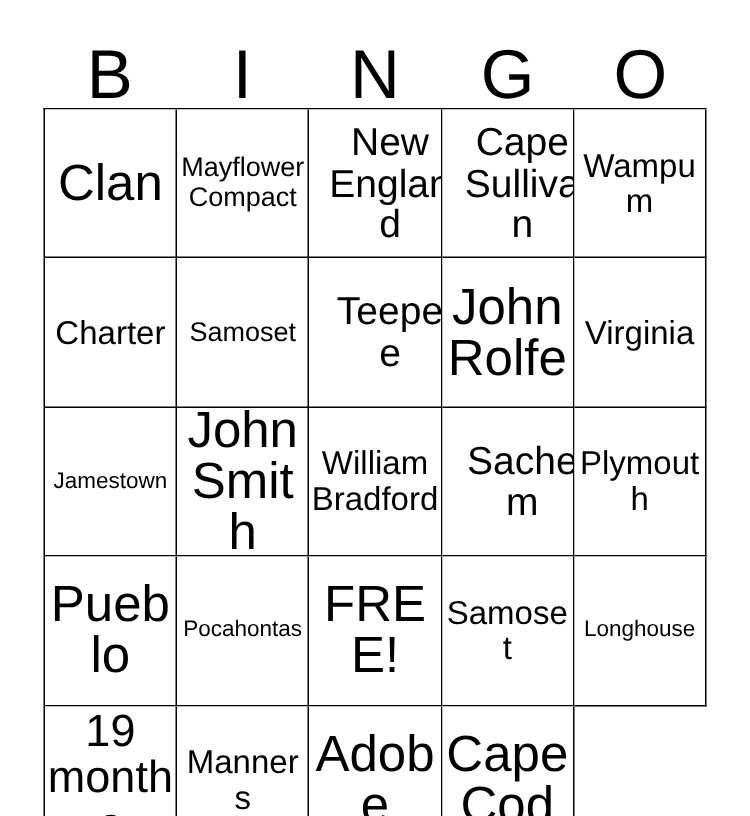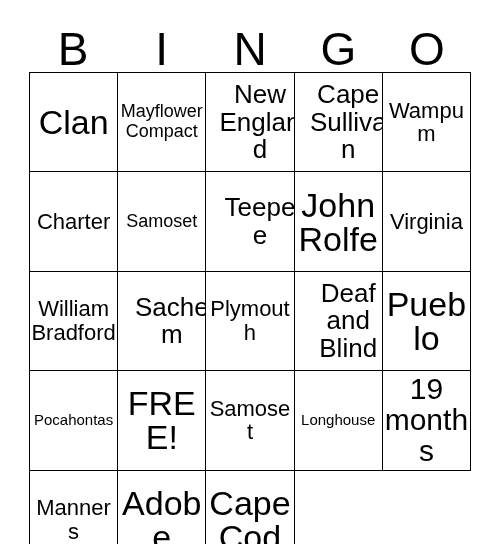--- a/index.html
+++ b/index.html
@@ -126,33 +126,36 @@
     <div class="cell fs-lg">
         <span class="cell-text">Teepee</span>
       </div>
     <div class="cell fs-xxl">
         <span class="cell-text">John Rolfe</span>
       </div>
     <div class="cell fs-md">
         <span class="cell-text">Virginia</span>
       </div>
 
+    <div class="cell fs-xs">
+        <span class="cell-text">Jamestown</span>
+      </div>
+    <div class="cell fs-xxl">
+        <span class="cell-text">John Smith</span>
+      </div>
     <div class="cell fs-md">
         <span class="cell-text">William Bradford</span>
       </div>
     <div class="cell fs-lg">
         <span class="cell-text">Sachem</span>
       </div>
     <div class="cell fs-md">
         <span class="cell-text">Plymouth</span>
       </div>
 
-    <div class="cell fs-lg">
-        <span class="cell-text">Deaf and Blind</span>
-      </div>
     <div class="cell fs-xxl">
         <span class="cell-text">Pueblo</span>
       </div>
     <div class="cell fs-xs">
         <span class="cell-text">Pocahontas</span>
       </div>
     <div class="cell fs-xxl">
         <span class="cell-text">FREE!</span>
       </div>
     <div class="cell fs-md">

